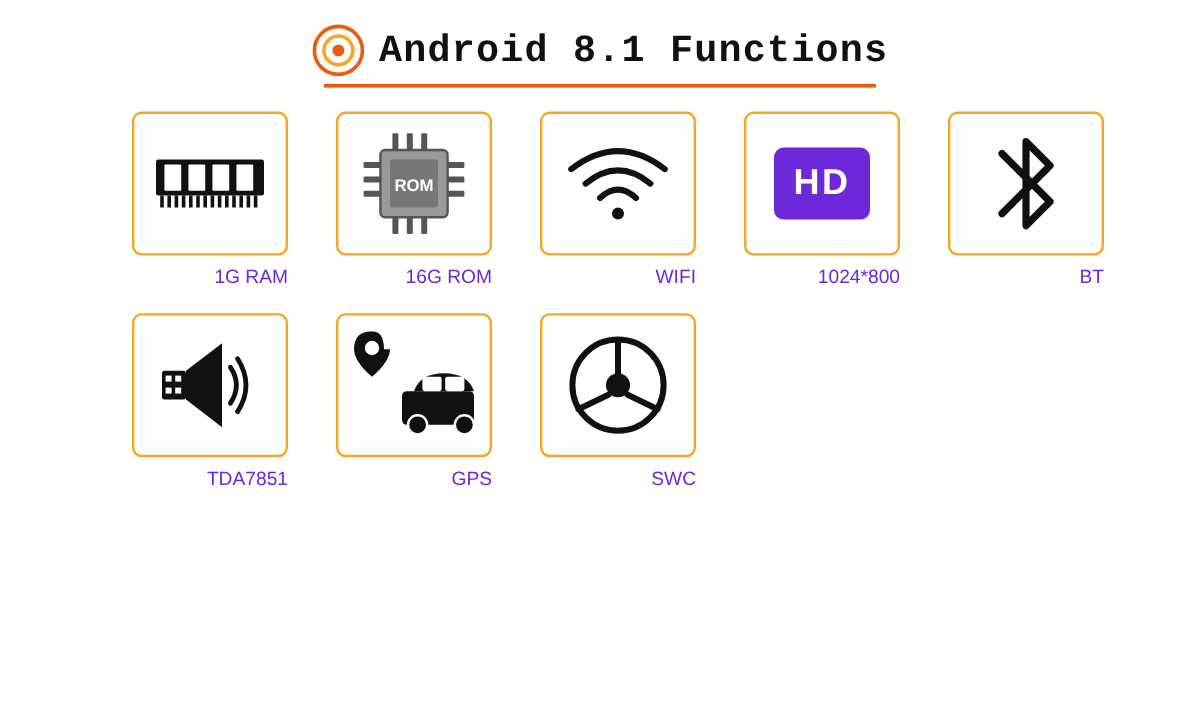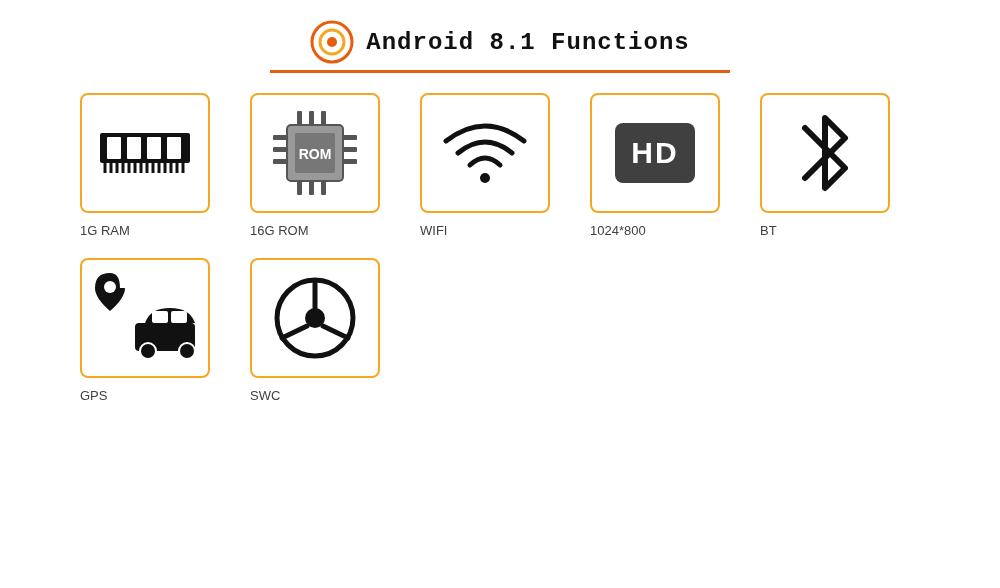--- a/index.html
+++ b/index.html
@@ -21,21 +21,21 @@
       gap: 12px;
       margin-bottom: 6px;
     }
 
     .android-icon {
       width: 44px;
       height: 44px;
     }
 
     .title {
-      font-size: 24px;
+      font-size: 32px;
       font-weight: bold;
       font-family: 'Courier New', monospace;
       color: #111;
       letter-spacing: 1px;
     }
 
     .underline {
       width: 460px;
       height: 3px;
       background: #e85c0d;
@@ -46,48 +46,48 @@
       display: grid;
       grid-template-columns: repeat(5, 160px);
       grid-template-rows: repeat(2, auto);
       gap: 20px 10px;
       justify-content: center;
     }
 
     .item {
       display: flex;
       flex-direction: column;
-      align-items: flex-start;
+      align-items: flex-end;
       gap: 10px;
     }
 
     .icon-box {
       width: 130px;
       height: 120px;
       border: 2px solid #f5a623;
       border-radius: 8px;
       display: flex;
       align-items: center;
       justify-content: center;
       background: #fff;
     }
 
     .item-label {
-      font-size: 13px;
-      color: #404040;
+      font-size: 16px;
+      color: #6d28d9;
       text-align: center;
       font-weight: 400;
     }
 
     
     
     .hd-box {
       width: 80px;
       height: 60px;
-      background: #404040;
+      background: #6d28d9;
       border-radius: 8px;
       display: flex;
       align-items: center;
       justify-content: center;
     }
     .hd-text {
       font-size: 30px;
       font-weight: bold;
       color: #fff;
       letter-spacing: 2px;
@@ -201,20 +201,39 @@
   <div class="item">
     <div class="icon-box">
       <svg width="70" height="90" viewBox="0 0 70 90">
 
         <polyline points="15,20 55,60 35,80 35,10 55,30 15,70" fill="none" stroke="#111" stroke-width="6" stroke-linejoin="round" stroke-linecap="round"></polyline>
       </svg>
     </div>
     <span class="item-label">BT</span>
   </div>
 
+  <div class="item">
+    <div class="icon-box">
+      <svg width="90" height="80" viewBox="0 0 90 80">
+
+        <rect x="5" y="28" width="20" height="24" fill="#111" rx="2"></rect>
+
+        <polygon points="25,28 55,5 55,75 25,52" fill="#111"></polygon>
+
+        <path d="M62,25 Q72,40 62,55" fill="none" stroke="#111" stroke-width="4" stroke-linecap="round"></path>
+        <path d="M68,18 Q82,40 68,62" fill="none" stroke="#111" stroke-width="4" stroke-linecap="round"></path>
+
+        <rect x="8" y="32" width="5" height="5" fill="#fff"></rect>
+        <rect x="16" y="32" width="5" height="5" fill="#fff"></rect>
+        <rect x="8" y="42" width="5" height="5" fill="#fff"></rect>
+        <rect x="16" y="42" width="5" height="5" fill="#fff"></rect>
+      </svg>
+    </div>
+    <span class="item-label">TDA7851</span>
+  </div>
 
 
 
   <div class="item">
     <div class="icon-box">
       <svg width="110" height="90" viewBox="0 0 110 90">
 
         <path d="M30 15 Q30 0 20 0 Q5 0 5 15 Q5 25 20 38 Q35 25 35 15 Z" fill="#111"></path>
         <circle cx="20" cy="14" r="6" fill="#fff"></circle>
 

